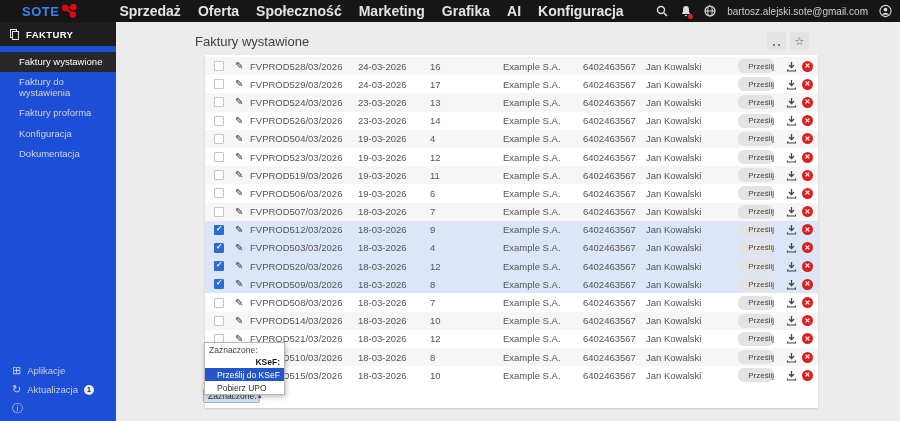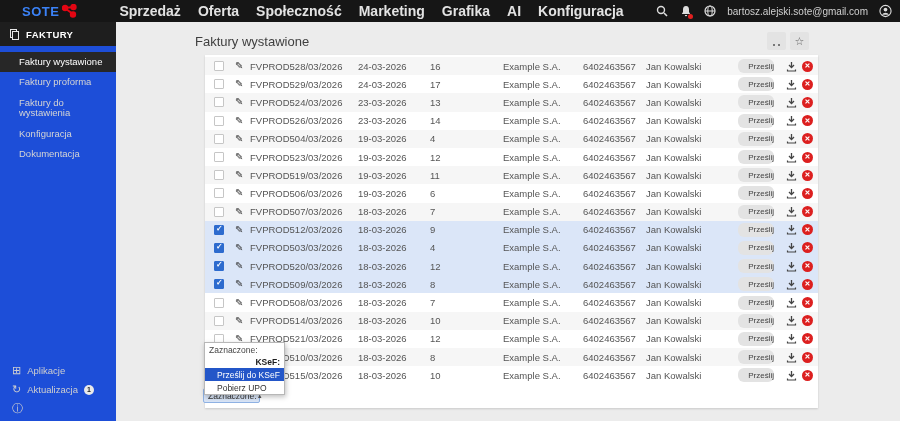--- a/index.html
+++ b/index.html
@@ -144,22 +144,22 @@
 <div class="sidebar">
   <div class="sb-header">
     <span class="copy-ic">
         <i></i>
         <i></i>
       </span>
     <b>FAKTURY</b>
   </div>
   <div class="sb-nav">
     <div class="sb-item active">Faktury wystawione</div>
+    <div class="sb-item">Faktury do wystawienia</div>
     <div class="sb-item">Faktury proforma</div>
-    <div class="sb-item">Faktury do wystawienia</div>
     <div class="sb-item">Konfiguracja</div>
     <div class="sb-item">Dokumentacja</div>
   </div>
   <div class="sb-footer">
     <div class="sb-fitem">
       <span class="g">⊞</span>
       <span>Aplikacje</span>
     </div>
     <div class="sb-fitem">
       <span class="g">↻</span>

